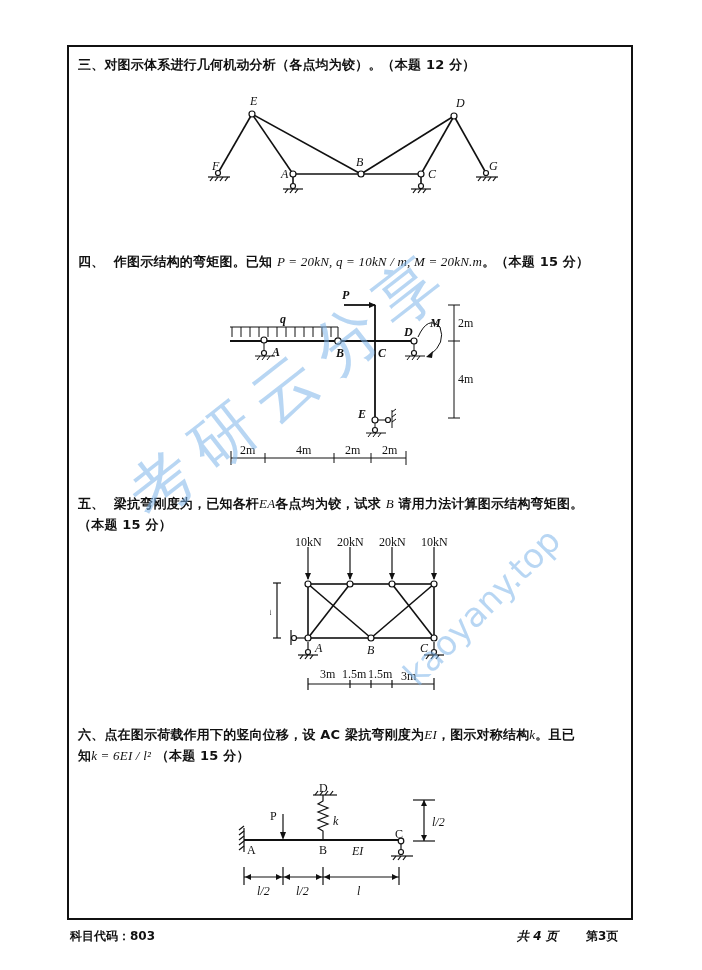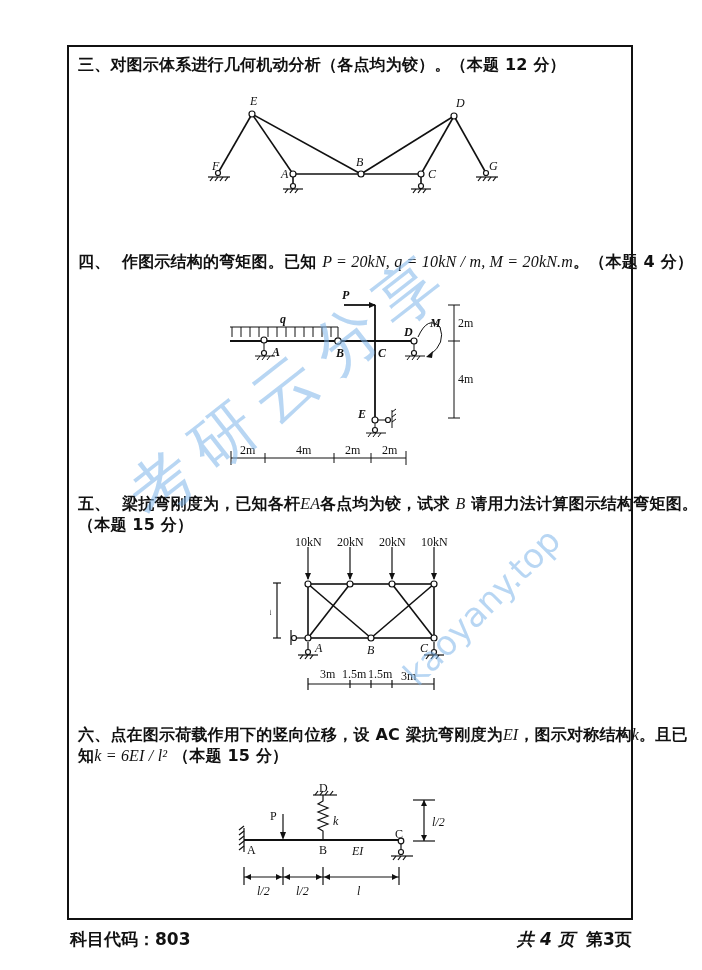--- a/index.html
+++ b/index.html
@@ -1,20 +1,20 @@
 <!DOCTYPE html>
 <html><head>
 <meta charset="utf-8">
 <style>
   html,body{margin:0;padding:0;background:#fff;}
   body{width:702px;height:970px;position:relative;overflow:hidden;font-family:"DejaVu Sans","Liberation Sans",sans-serif;color:#111;}
   .frame{position:absolute;left:67px;top:45px;width:566px;height:875px;border:2px solid #111;box-sizing:border-box;}
-  .q{position:absolute;left:78px;font-size:16px;font-weight:bold;line-height:21px;letter-spacing:0.2px;}
+  .q{position:absolute;left:78px;font-size:13px;font-weight:bold;line-height:21px;letter-spacing:0.2px;}
   .q i{font-family:"Liberation Serif",serif;font-weight:normal;}
-  .footer{position:absolute;top:928px;font-size:17px;font-weight:bold;}
+  .footer{position:absolute;top:928px;font-size:12px;font-weight:bold;}
   svg text{font-family:"Liberation Serif",serif;}
   .wm{position:absolute;color:#7fb6ea;opacity:0.55;pointer-events:none;font-family:"DejaVu Serif",serif;}
 </style>
 </head>
 <body>
 
 <div class="frame"></div>
 
 <div class="q" style="top:54px;">
   <span>三、</span><span>对图示体系进行几何机动分析（各点均为铰）。（本题 12 分）</span>
@@ -67,21 +67,21 @@
     <text x="266" y="17">D</text>
     <text x="22" y="80">F</text>
     <text x="91" y="88">A</text>
     <text x="166" y="76">B</text>
     <text x="238" y="88">C</text>
     <text x="299" y="80">G</text>
   </g>
 </svg>
 
 <div class="q" style="top:251px;">
-  <span>四、</span>&nbsp; <span>作图示结构的弯矩图。已知</span> <i>P = 20kN, q = 10kN / m, M = 20kN.m</i><span>。（本题 4 分）</span>
+  <span>四、</span>&nbsp; <span>作图示结构的弯矩图。已知</span> <i>P = 20kN, q = 10kN / m, M = 20kN.m</i><span>。（本题 15 分）</span>
 </div>
 <svg style="position:absolute;left:220px;top:285px" width="270" height="185" viewBox="0 0 270 185">
   <g stroke="#111" stroke-width="1.8" fill="none">
     <line x1="10" y1="56" x2="192" y2="56"></line>
     <line x1="155" y1="20" x2="155" y2="134"></line>
     <line x1="124" y1="20" x2="155" y2="20"></line>
   </g>
   <polygon points="149,17 156,20 149,23" fill="#111"></polygon>
   <g stroke="#111" stroke-width="1">
     <line x1="10" y1="42" x2="118" y2="42"></line>

